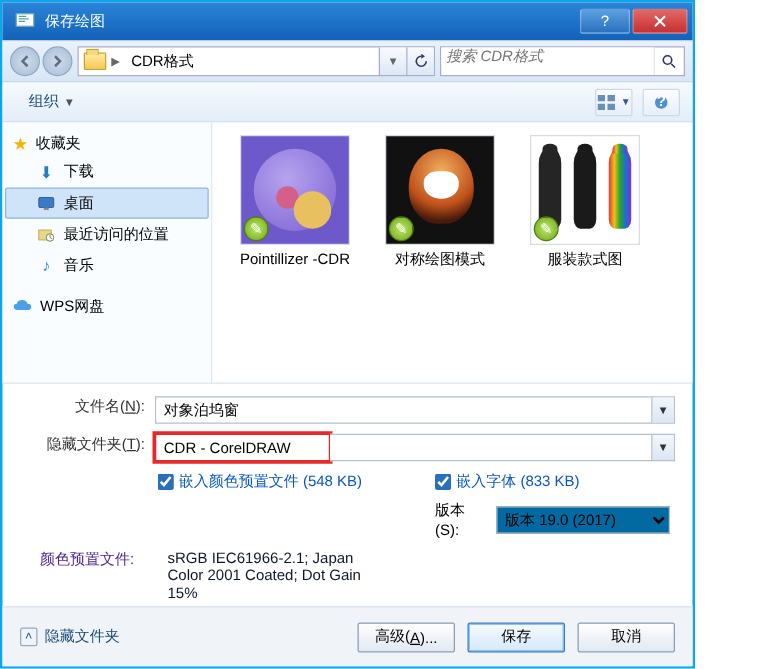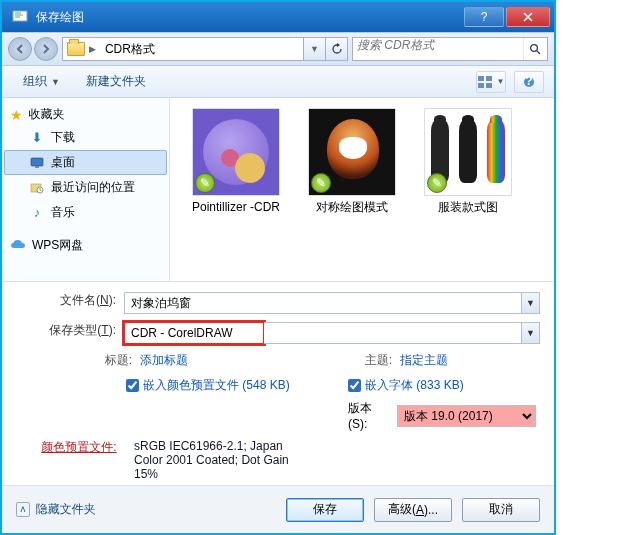--- a/index.html
+++ b/index.html
@@ -55,28 +55,28 @@
   .metarow { display:flex; padding-left:60px; gap:8px; }
   .metalbl { color:#555; }
   .link { color:#0a57c2; }
   .checkarea { display:flex; padding-left:110px; gap:30px; }
   .col { display:flex; flex-direction:column; gap:6px; flex:1; }
   .chk { display:flex; align-items:flex-start; gap:4px; }
   .chk input { margin-top:2px; accent-color:#2a6fbf; }
   .chk .txt { color:#0a57c2; }
   .verrow { display:flex; align-items:center; justify-content:flex-end; gap:6px; padding-right:4px; }
   .profrow { display:flex; gap:8px; padding-left:16px; }
-  .profrow .plabel { width:94px; text-align:center; color:#b91c1c;text-decoration:underline; }
+  .profrow .plabel { width:94px; text-align:left; color:#4c1d95; }
   .profrow .pval { color:#0f172a; max-width:180px; }
   .footer { height:48px; border-top:1px solid #d9e3ee; background:#f0f4f9; display:flex; align-items:center; padding:0 14px; gap:10px; }
   .footer .hiddenlnk { display:flex; align-items:center; gap:6px; color:#1a4b7a; }
   .footer .spacer { flex:1; }
   .btn { min-width:78px; height:24px; border:1px solid #8a9db3; border-radius:2px; background:linear-gradient(#fefefe,#e2e9f2); display:flex; align-items:center; justify-content:center; padding:0 10px; }
   .btn.primary { border-color:#2f79c5; box-shadow:0 0 0 1px #8fc2f1 inset; background:linear-gradient(#f4faff,#d5e9fb); }
-  select { height:22px; border:1px solid #b4c0cf; background:#fca5a5; padding:0 2px; }
+  select { height:22px; border:1px solid #b4c0cf; background:#0369a1; padding:0 2px; }
   
   .art1 { background:#6d59c9; position:relative; overflow:hidden; }
   .art1::before { content:""; position:absolute; inset:10px; border-radius:50%; background:radial-gradient(circle at 40% 35%, #b6a4f0, #7a5fd0); }
   .art1::after { content:""; position:absolute; width:30px; height:30px; border-radius:50%; background:#e8c060; bottom:12px; right:14px; box-shadow:-20px -10px 0 -6px #d4608a; }
   .art2 { background:#111; position:relative; overflow:hidden; }
   .art2::before { content:""; position:absolute; left:18px; top:10px; width:52px; height:60px; border-radius:50% 50% 45% 45%; background:radial-gradient(circle at 50% 30%, #f2b060, #c0521a 55%, #4a1a0a 80%); }
   .art2::after { content:""; position:absolute; left:30px; top:28px; width:28px; height:22px; background:#fff; border-radius:40% 40% 50% 50%; }
   .art3 { background:#fff; position:relative; }
   .dress { position:absolute; top:10px; width:18px; height:64px; background:var(--c,#222); border-radius:40% 40% 30% 30% / 18% 18% 12% 12%; }
   .dress::before { content:""; position:absolute; top:-4px; left:3px; width:12px; height:8px; background:inherit; border-radius:50% 50% 0 0; }
@@ -149,23 +149,20 @@
             <path d="M8 8 L11 11" stroke="#336" stroke-width="1.3"></path>
           </svg>
       </div>
     </div>
   </div>
 
   <div class="toolbar">
     <div class="tbtn">
       <span>组织</span><span class="chev">▼</span>
     </div>
-    <div class="tbtn">
-      <span>新建文件夹</span>
-    </div>
     <div class="spacer"></div>
     <div class="viewbtn">
       <svg width="16" height="12" viewBox="0 0 16 12">
           <rect x="0" y="0" width="6" height="5" fill="#6a8fb8"></rect>
           <rect x="8" y="0" width="6" height="5" fill="#6a8fb8"></rect>
           <rect x="0" y="7" width="6" height="5" fill="#6a8fb8"></rect>
           <rect x="8" y="7" width="6" height="5" fill="#6a8fb8"></rect>
         </svg>
       <span class="chev" style="margin-left:3px;font-size:8px">▼</span>
     </div>
@@ -258,38 +255,31 @@
       </div>
       <div class="field">
         <div class="combo">
           <input value="对象泊坞窗" style="">
           <div class="dd">▼</div>
         </div>
       </div>
     </div>
     <div class="row">
       <div class="lbl">
-        <span>保存类型(</span><span class="ul">T</span><span>):</span>
+        <span>隐藏文件夹(</span><span class="ul">T</span><span>):</span>
       </div>
       <div class="field">
         <div class="combo highlight" style="max-width:140px;border-right:none">
           <input value="CDR - CorelDRAW" style="">
         </div>
         <div class="combo" style="border-left:none">
           <span style="flex:1"></span>
           <div class="dd">▼</div>
         </div>
       </div>
-    </div>
-    <div class="metarow">
-      <div style="width:56px;text-align:right" class="metalbl">标题:</div>
-      <div class="link">添加标题</div>
-      <div style="flex:1"></div>
-      <div class="metalbl">主题:</div>
-      <div class="link" style="width:140px">指定主题</div>
     </div>
     <div class="checkarea">
       <div class="col">
         <label class="chk">
           <input type="checkbox" checked="" style="">
           <span class="txt">嵌入颜色预置文件 (548 KB)</span>
         </label>
       </div>
       <div class="col">
         <label class="chk">
@@ -311,26 +301,26 @@
       <div class="pval">sRGB IEC61966-2.1; Japan Color 2001 Coated; Dot Gain 15%</div>
     </div>
   </div>
 
   <div class="footer">
     <div class="hiddenlnk">
       <span style="font-size:10px;border:1px solid #9ab;padding:1px 3px;border-radius:2px;background:#eef4fb">˄</span>
       <span>隐藏文件夹</span>
     </div>
     <div class="spacer"></div>
-    <div class="btn primary">
-      <span>保存</span>
-    </div>
     <div class="btn">
       <span>高级(</span>
         <span style="text-decoration:underline">A</span>
         <span>)...</span>
     </div>
+    <div class="btn primary">
+      <span>保存</span>
+    </div>
     <div class="btn">
       <span>取消</span>
     </div>
   </div>
 
 </div>
 
 </body></html>

